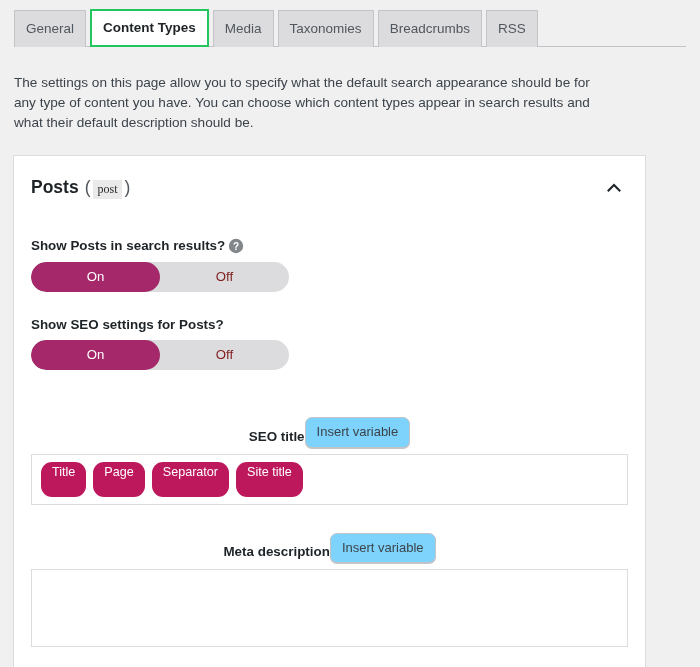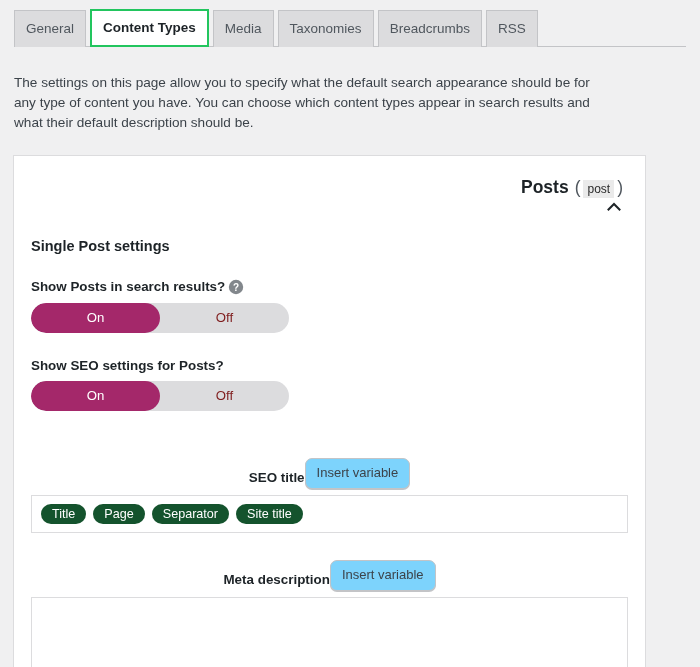--- a/index.html
+++ b/index.html
@@ -76,45 +76,44 @@
   .card {
     margin: 22px 14px 0 13px;
     background: #ffffff;
     border: 1px solid #dcdcde;
     box-sizing: border-box;
     width: 633px;
     min-height: 520px;
   }
   .card-header {
     display: flex;
-    align-items: flex-end;
+    align-items: center;
     justify-content: space-between;
     padding: 21px 22px 14px 17px;
     cursor: pointer;
-    flex-direction: column;
   }
   .card-title {
     font-size: 17.5px;
     color: #1d2327;
     display: flex;
     align-items: baseline;
     gap: 0;
   }
   .card-title .strong {
     font-weight: bold;
     color: #1d2327;
   }
   .card-title .paren {
     color: #50575e;
     font-weight: normal;
     margin-left: 6px;
     font-size: 17.5px;
   }
   .card-title .slug {
-    font-family: Liberation Sans, sans-serif;
+    font-family: Liberation Serif, serif;
     font-size: 12px;
     background: #eaeaea;
     color: #2b2b2b;
     padding: 2px 4px;
     margin: 0 3px;
     display: inline-block;
   }
   .chevron {
     width: 18px;
     height: 18px;
@@ -211,25 +210,25 @@
     border: 1px solid #dcdcde;
     background: #ffffff;
     min-height: 38px;
     padding: 7px 9px;
     display: flex;
     align-items: center;
     gap: 7px;
     box-sizing: border-box;
   }
   .pill {
-    background: #14532d;
+    background: #be185d;
     color: #ffffff;
     border-radius: 11px;
     font-size: 12.6px;
-    padding: 4px 11px 2px 11px;
+    padding: 4px 11px 18px 11px;
     line-height: 1.1;
     white-space: nowrap;
     cursor: pointer;
   }
 
   
   .meta-textarea {
     width: 100%;
     height: 78px;
     border: 1px solid #dcdcde;
@@ -282,21 +281,20 @@
     </div>
     <span class="chevron">
       <svg width="18" height="18" viewBox="0 0 18 18" aria-hidden="true">
         <polyline points="3.5,11.5 9,6 14.5,11.5" fill="none" stroke="#1d2327" stroke-width="2" stroke-linecap="square"></polyline>
       </svg>
     </span>
   </div>
 
   <div class="card-body">
 
-    <h3 class="section-title">Single Post settings</h3>
 
     <div class="field-label">
       <span>Show Posts in search results?</span>
       <span class="help-icon">
         <svg width="16" height="16" viewBox="0 0 16 16" aria-hidden="true">
           <circle cx="8" cy="8" r="7.2" fill="#82878c"></circle>
           <text x="8" y="11.6" text-anchor="middle" font-family="Liberation Sans, sans-serif" font-size="10" font-weight="bold" fill="#ffffff">?</text>
         </svg>
       </span>
     </div>

